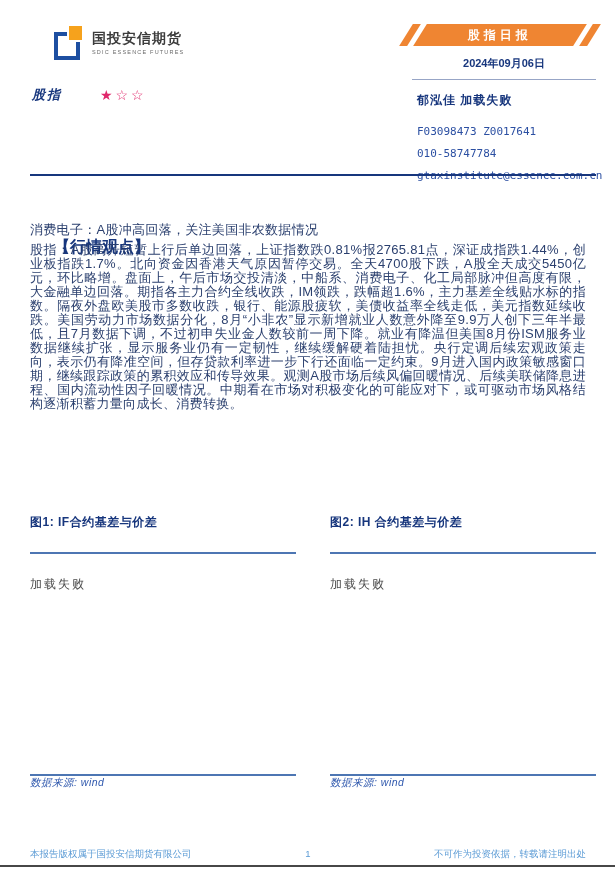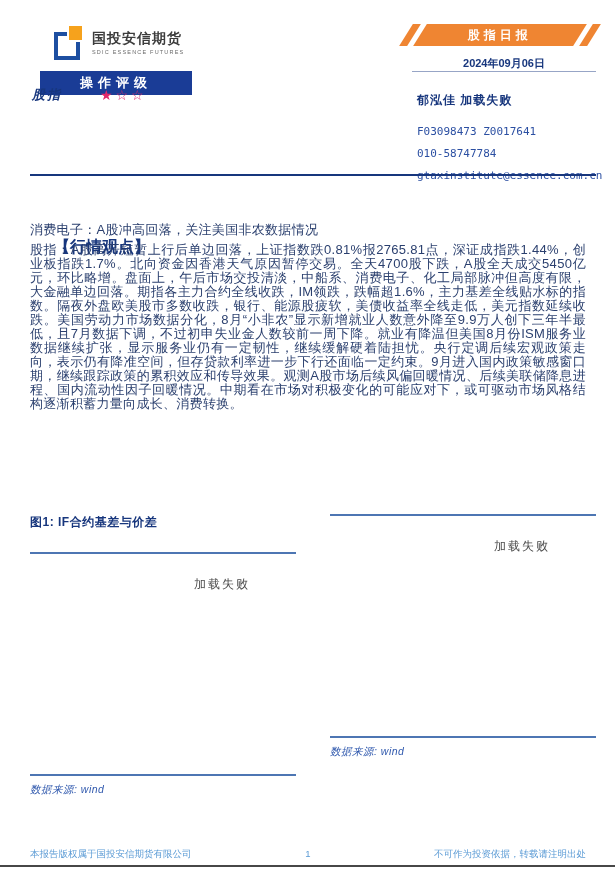--- a/index.html
+++ b/index.html
@@ -26,39 +26,39 @@
   .category-row { position:absolute; left:32px; top:86px; display:flex; align-items:center; gap:38px; }
   .category-label { font-size:13px; font-weight:bold; color:var(--brand-navy,#17367d); letter-spacing:2px;font-style:italic; }
   .stars { font-size:14px; color:var(--star-pink,#e0286b); letter-spacing:3px; }
   
   .report-badge-group { position:absolute; left:404px; top:24px; width:192px; height:22px; }
   .rb-tail { position:absolute; top:0; width:8px; height:22px; background:var(--accent-orange,#ef8532); transform:skewX(-32deg); }
   .rb-tail.left { left:2px; }
   .rb-tail.right { right:2px; }
   .rb-body { position:absolute; left:16px; right:16px; top:0; height:22px; background:var(--accent-orange,#ef8532); transform:skewX(-32deg); display:flex; align-items:center; justify-content:center; }
   .rb-body span { transform:skewX(32deg); color:#ffffff; font-size:12px; font-weight:bold; letter-spacing:4px; }
-  .date-wrap { position:absolute; left:412px; top:53px; width:184px; text-align:center; border-bottom:1px solid #97a5c6; padding-bottom:0; }
+  .date-wrap { position:absolute; left:412px; top:53px; width:184px; text-align:center; border-bottom:1px solid #97a5c6; padding-bottom:8px; }
   .date-wrap .date { font-size:11px; font-weight:bold; color:var(--brand-navy,#17367d); }
   .analyst-block { position:absolute; left:417px; top:92px; }
   .analyst-name { font-size:12px; font-weight:bold; color:var(--brand-navy,#17367d); margin-bottom:12px; letter-spacing:1px; }
   .contact-line { font-family:"DejaVu Sans Mono", monospace; font-size:11px; color:var(--contact-blue,#2b4fa2); height:22px; line-height:22px; }
   .header-rule { position:absolute; left:30px; top:174px; width:566px; height:2px; background:var(--brand-navy,#17367d); }
   
   .section-title { position:absolute; left:54px; top:194px; font-size:16px; font-weight:bold; color:var(--brand-navy,#17367d);margin-top:43px; }
   .summary-line { position:absolute; left:30px; top:221px; width:560px; font-size:13px; color:var(--body-navy,#2a3f6e); letter-spacing:0.3px; }
   .body-text { position:absolute; left:30px; top:243px; width:556px; font-size:13px; line-height:14px; text-align:justify; color:var(--body-navy,#2a3f6e); letter-spacing:0.3px; }
   
   .figure-card { position:absolute; top:514px; width:266px; }
   .figure-card.fig1 { left:30px; }
   .figure-card.fig2 { left:330px; }
   .fig-title { font-size:12px; font-weight:bold; color:var(--brand-navy,#17367d); padding-bottom:21px; letter-spacing:0.5px; }
   .fig-rule { height:2px; background:var(--rule-blue,#4d76b3); }
   .fig-body { height:198px; }
-  .fig-status { margin-top:22px; width:220px; text-align:right; font-size:12px; color:var(--status-gray,#4a4a4a); letter-spacing:2px; }
-  .fig-source { margin-top:7px; font-size:10.5px; font-style:italic; color:var(--source-blue,#2f58ad); letter-spacing:0.5px; }
+  .fig-status { margin-top:22px; width:220px; text-align:left; font-size:12px; color:var(--status-gray,#4a4a4a); letter-spacing:2px; }
+  .fig-source { font-size:10.5px; font-style:italic; color:var(--source-blue,#2f58ad); letter-spacing:0.5px; }
   
   .footer-row { position:absolute; left:30px; top:848px; width:556px; display:flex; align-items:flex-start; font-size:9.5px; color:var(--footer-blue,#5b9bd5); }
   .footer-left { flex:1; text-align:left; }
   .footer-page { flex:0 0 auto; text-align:center; }
   .footer-right { flex:1; text-align:right; }
   .bottom-rule { position:absolute; left:0; top:865px; width:615px; height:2px; background:#474747; }
 </style>
 </head>
 <body>
 
@@ -68,21 +68,20 @@
     <div class="logo-icon">
       <div class="blue-square"></div>
       <div class="orange-square"></div>
     </div>
     <div class="logo-names">
       <div class="logo-cn">国投安信期货</div>
       <div class="logo-en">SDIC ESSENCE FUTURES</div>
     </div>
   </div>
 
-  <div class="rating-badge">操作评级</div>
 
   <div class="category-row">
     <span class="category-label">股指</span>
     <span class="stars">★☆☆</span>
   </div>
 
   <div class="report-badge-group">
     <div class="rb-tail left"></div>
     <div class="rb-body">
       <span>股指日报</span>
@@ -111,20 +110,21 @@
     <div class="fig-title">图1: IF合约基差与价差</div>
     <div class="fig-rule"></div>
     <div class="fig-body">
       <div class="fig-status">加载失败</div>
     </div>
     <div class="fig-rule"></div>
     <div class="fig-source">数据来源: wind</div>
   </div>
 
   <div class="figure-card fig2">
+    <div class="fig-title">图2: IH 合约基差与价差</div>
     <div class="fig-rule"></div>
     <div class="fig-body">
       <div class="fig-status">加载失败</div>
     </div>
     <div class="fig-rule"></div>
     <div class="fig-source">数据来源: wind</div>
   </div>
 
   <div class="footer-row">
     <span class="footer-left">本报告版权属于国投安信期货有限公司</span>

